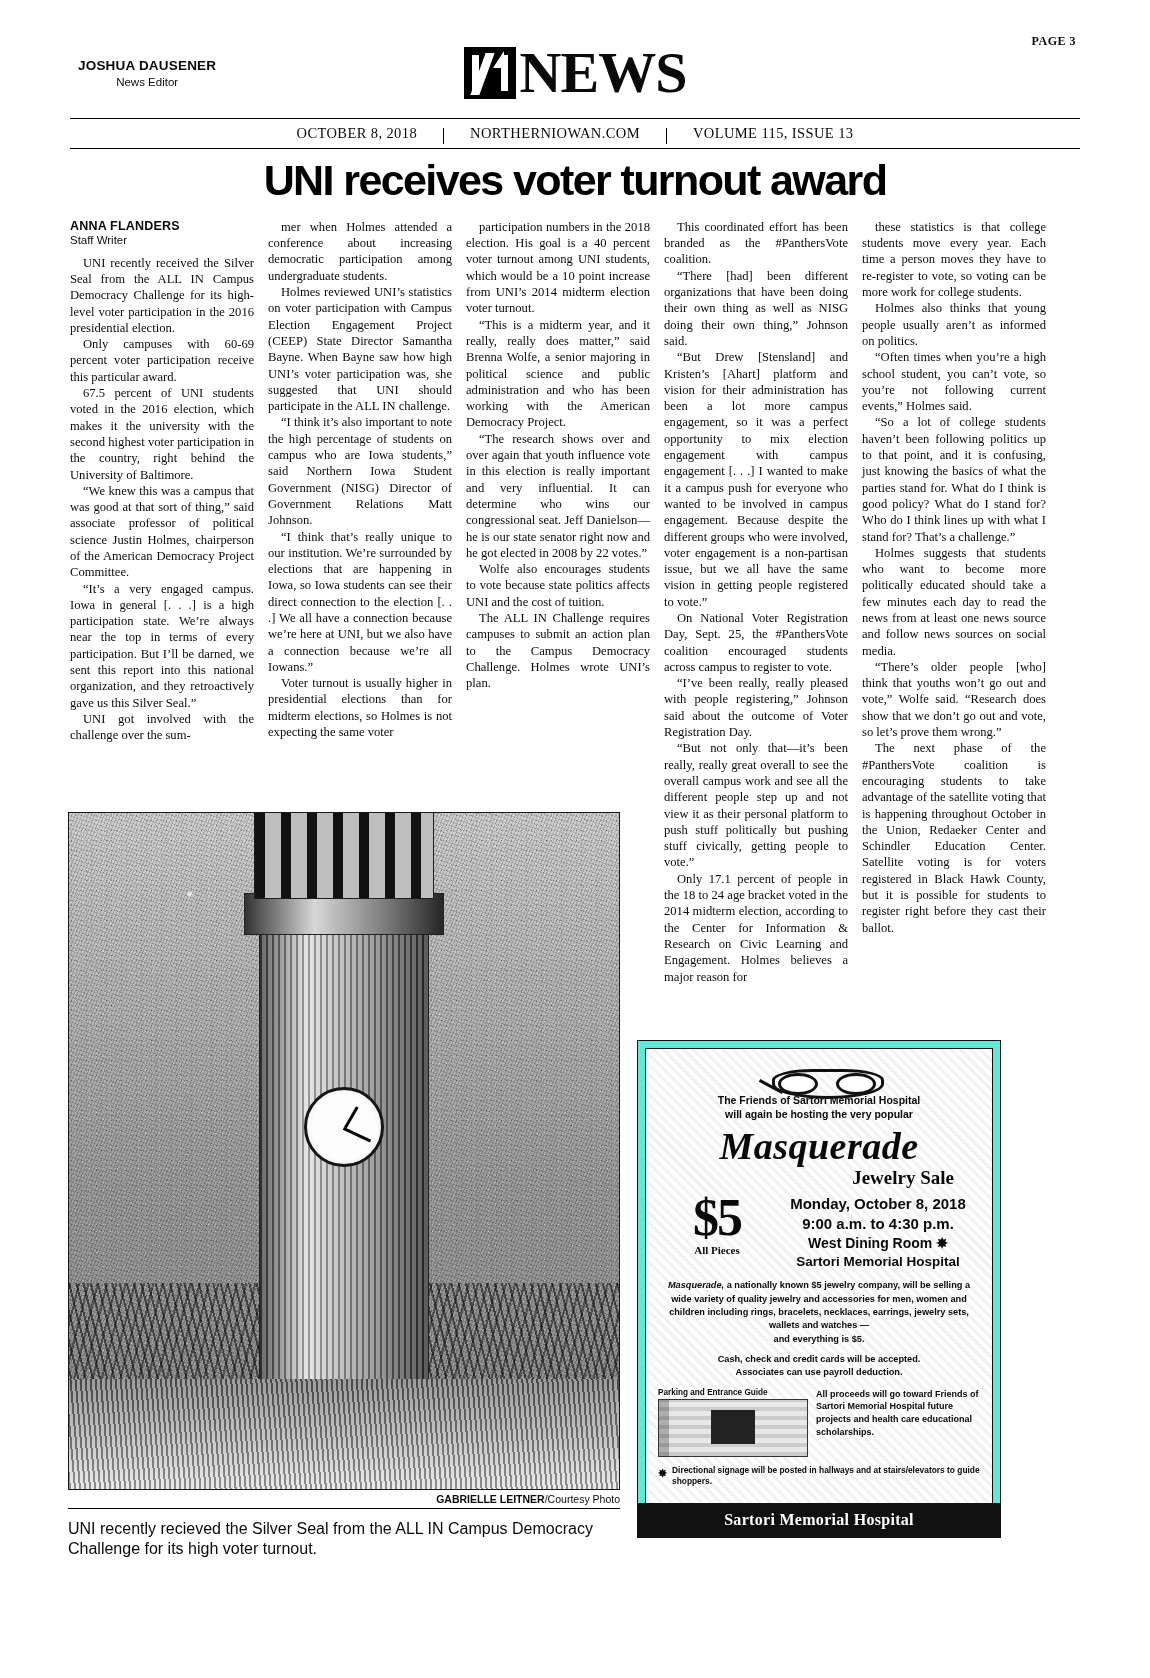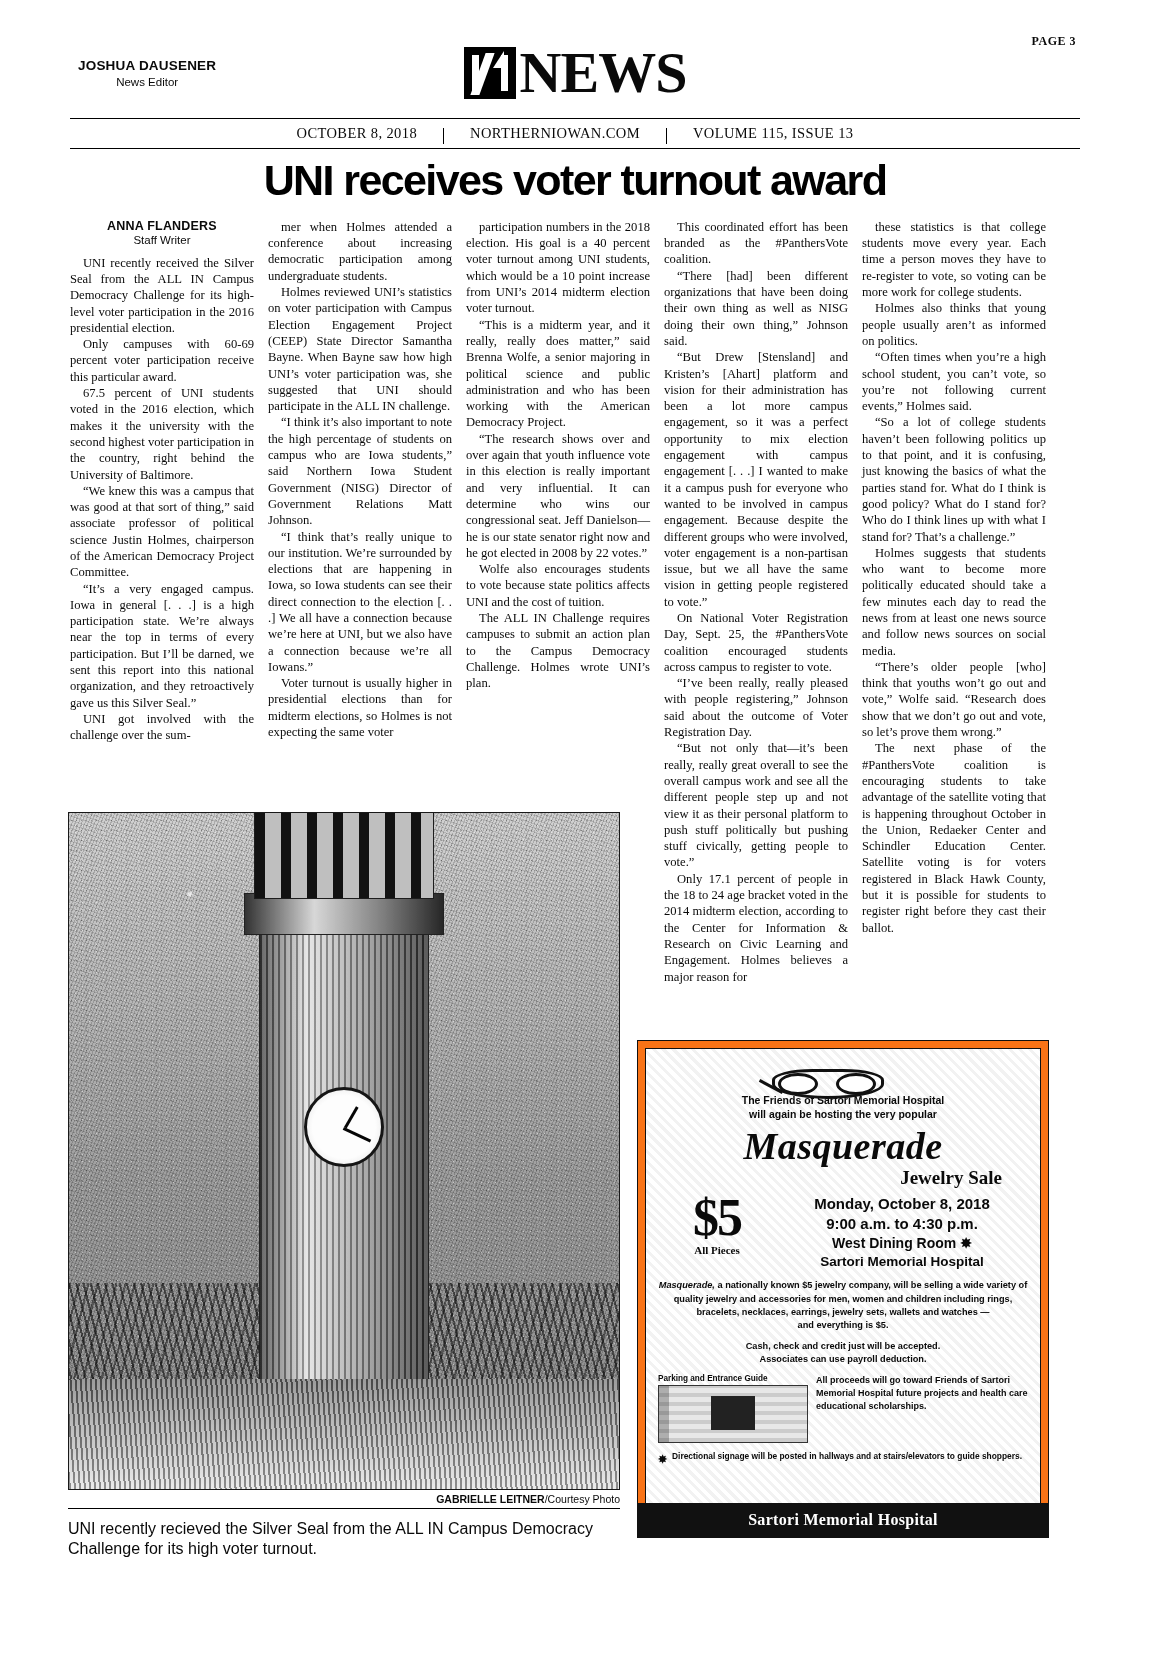--- a/index.html
+++ b/index.html
@@ -172,21 +172,21 @@
     -webkit-hyphens: auto;
   }
   .col p {
     margin: 0;
     text-indent: 13px;
   }
   .col p.first {
     text-indent: 13px;
   }
   .byline {
-    text-align: center;
+    text-align: left;
     margin-bottom: 7px;
     line-height: 1.2;
   }
   .byline .name {
     font-family: "Liberation Sans", sans-serif;
     font-size: 12.5px;
     font-weight: bold;
     letter-spacing: 0.2px;
     display: block;
   }
@@ -313,25 +313,25 @@
     padding-top: 10px;
     margin-top: 3px;
     line-height: 1.25;
   }
 
   
   .ad {
     position: absolute;
     left: 637px;
     top: 1040px;
-    width: 412px;
+    width: 364px;
     height: 498px;
     border: 1px solid #111;
     box-sizing: border-box;
-    background: #f97316;
+    background: #5eead4;
     overflow: hidden;
   }
   .ad-inner {
     position: absolute;
     inset: 7px;
     border: 1px solid #111;
     background:
       repeating-linear-gradient(45deg, rgba(0,0,0,0.05) 0 3px, rgba(0,0,0,0) 3px 7px),
       #fff;
     padding: 10px 12px;
@@ -650,21 +650,21 @@
         </div>
       </div>
 
       <div class="ad-body">
         <span class="it">Masquerade,</span>
         <span>a nationally known $5 jewelry company, will be selling a wide variety of quality jewelry and accessories for men, women and children including rings, bracelets, necklaces, earrings, jewelry sets, wallets and watches —</span>
         <div>and everything is $5.</div>
       </div>
 
       <div class="ad-cash">
-        <div>Cash, check and credit just will be accepted.</div>
+        <div>Cash, check and credit cards will be accepted.</div>
         <div>Associates can use payroll deduction.</div>
       </div>
 
       <div class="ad-lower">
         <div class="ad-map">
           <div class="maplabel">Parking and Entrance Guide</div>
           <div class="mapbox"></div>
         </div>
         <div class="ad-proceeds">All proceeds will go toward Friends of Sartori Memorial Hospital future projects and health care educational scholarships.</div>
       </div>

